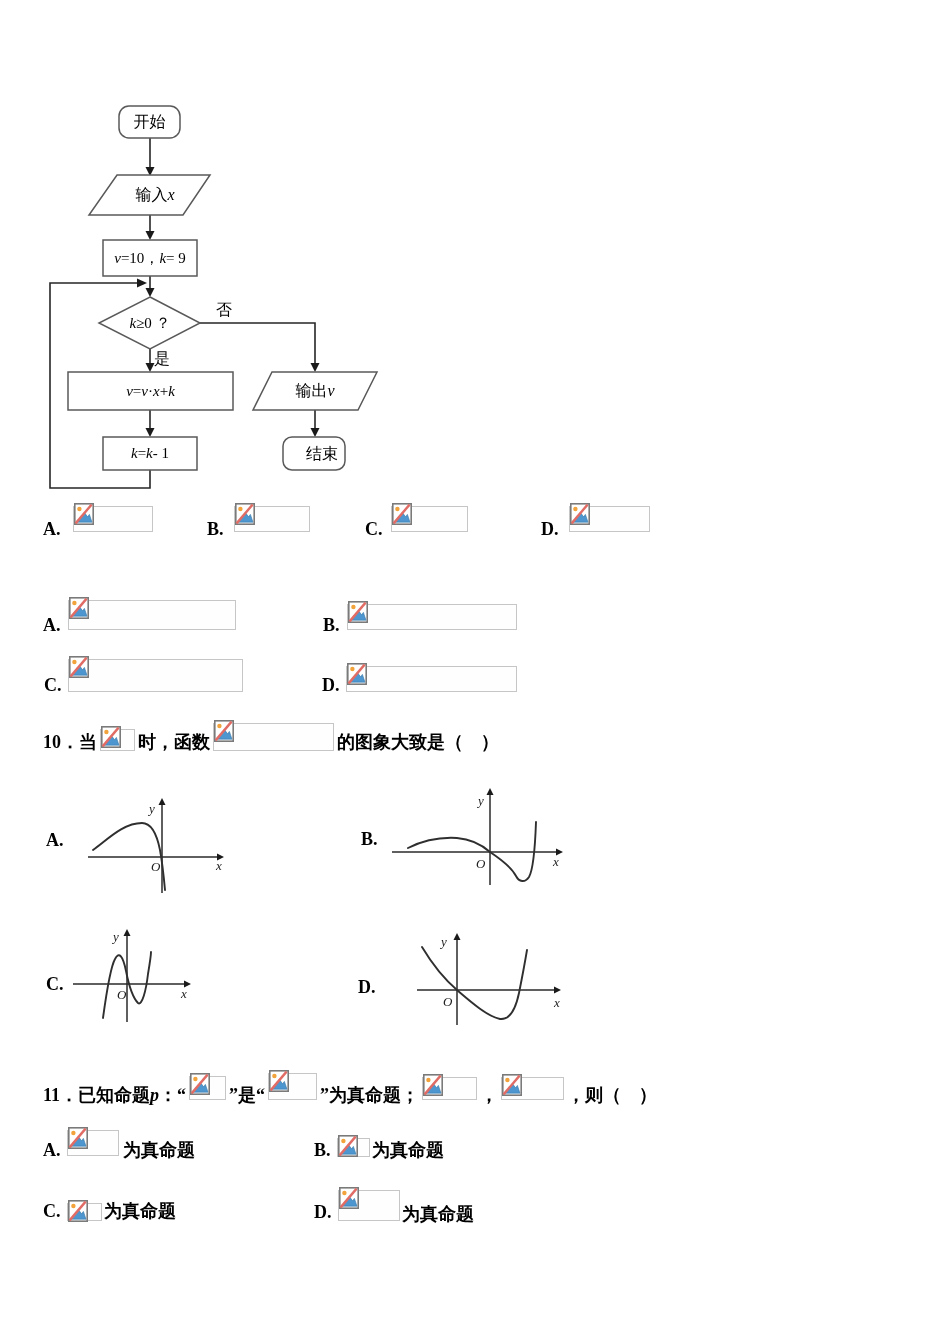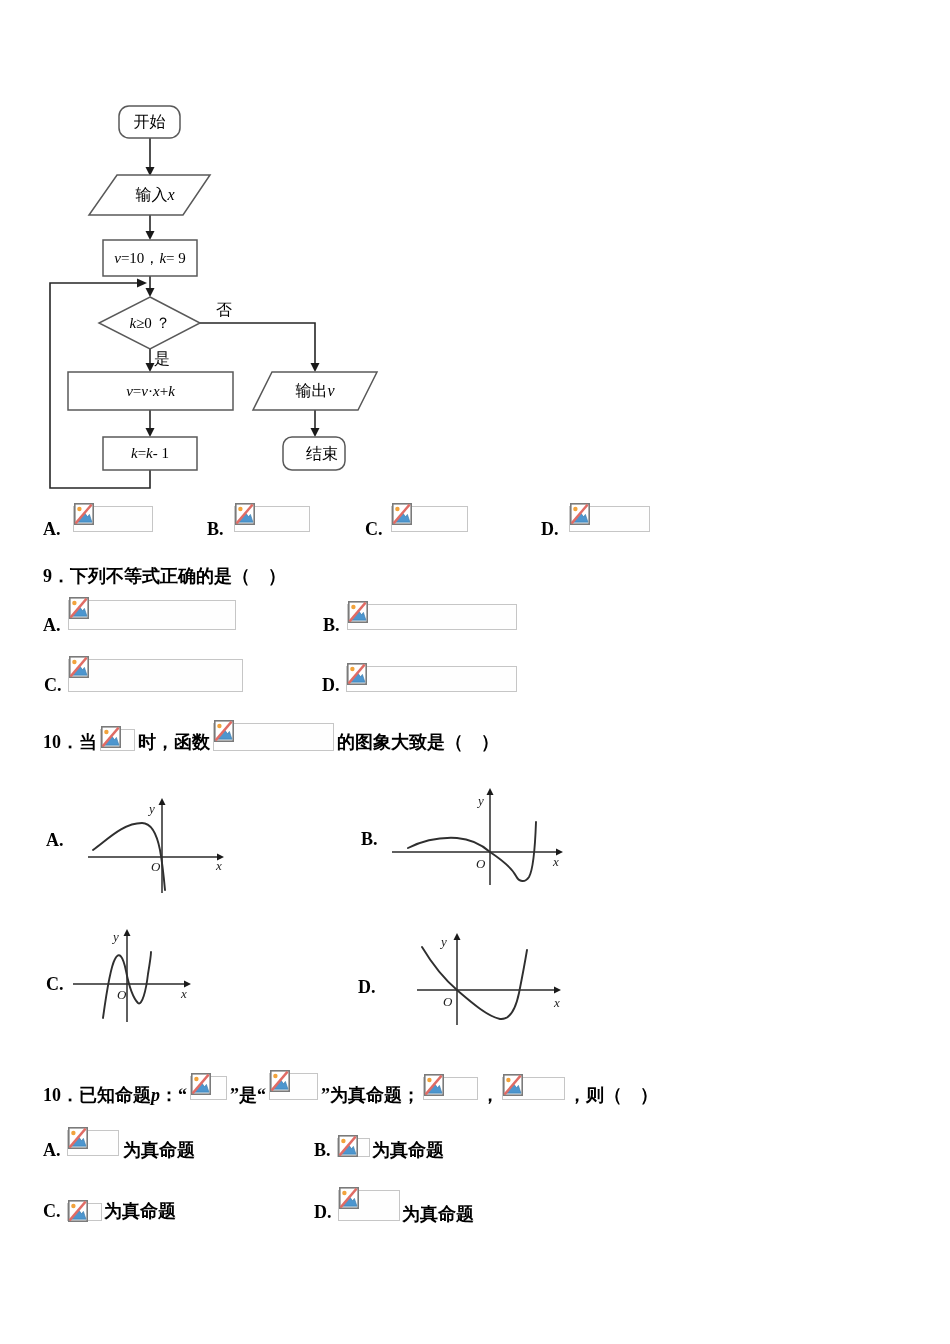--- a/index.html
+++ b/index.html
@@ -147,21 +147,20 @@
         <use href="#bimg"></use>
       </svg>
     </div>
   <span class="opt" style="left:541px;top:520px">D.</span>
   <div class="ph" style="left:569px;top:506px;width:81px;height:26px">
     <svg class="phi">
         <use href="#bimg"></use>
       </svg>
     </div>
 
-  <span class="stem" style="left:43px;top:566px">9．下列不等式正确的是（　）</span>
 
   <span class="opt" style="left:43px;top:616px">A.</span>
   <div class="ph" style="left:68px;top:600px;width:168px;height:30px">
     <svg class="phi">
         <use href="#bimg"></use>
       </svg>
     </div>
   <span class="opt" style="left:323px;top:616px">B.</span>
   <div class="ph" style="left:347px;top:604px;width:170px;height:26px">
     <svg class="phi">
@@ -255,21 +254,21 @@
       <path class="ax" d="M2,60 H140"></path>
         <polygon class="ah" points="139,56.5 139,63.5 146,60"></polygon>
     </g>
     <path class="cur" d="M7,17 C16,32 28,48 42,60 C56,72 72,86 85,89 C94,90 100,82 104,63 C107,48 110,32 112,20"></path>
     <text x="26" y="16">y</text>
     <text x="139" y="77">x</text>
     <text x="28" y="76">O</text>
   </svg>
 
   <div class="inline-row" style="left:43px;top:1070px;height:36px">
-    <span>10．已知命题</span>
+    <span>11．已知命题</span>
     <span class="it">p</span>
     <span>：“</span>
     <div class="ph-rel" style="width:37px;height:24px;margin-bottom:6px">
       <svg class="phi">
           <use href="#bimg"></use>
         </svg>
       </div>
     <span>”是“</span>
     <div class="ph-rel" style="width:49px;height:27px;margin-bottom:6px">
       <svg class="phi">

